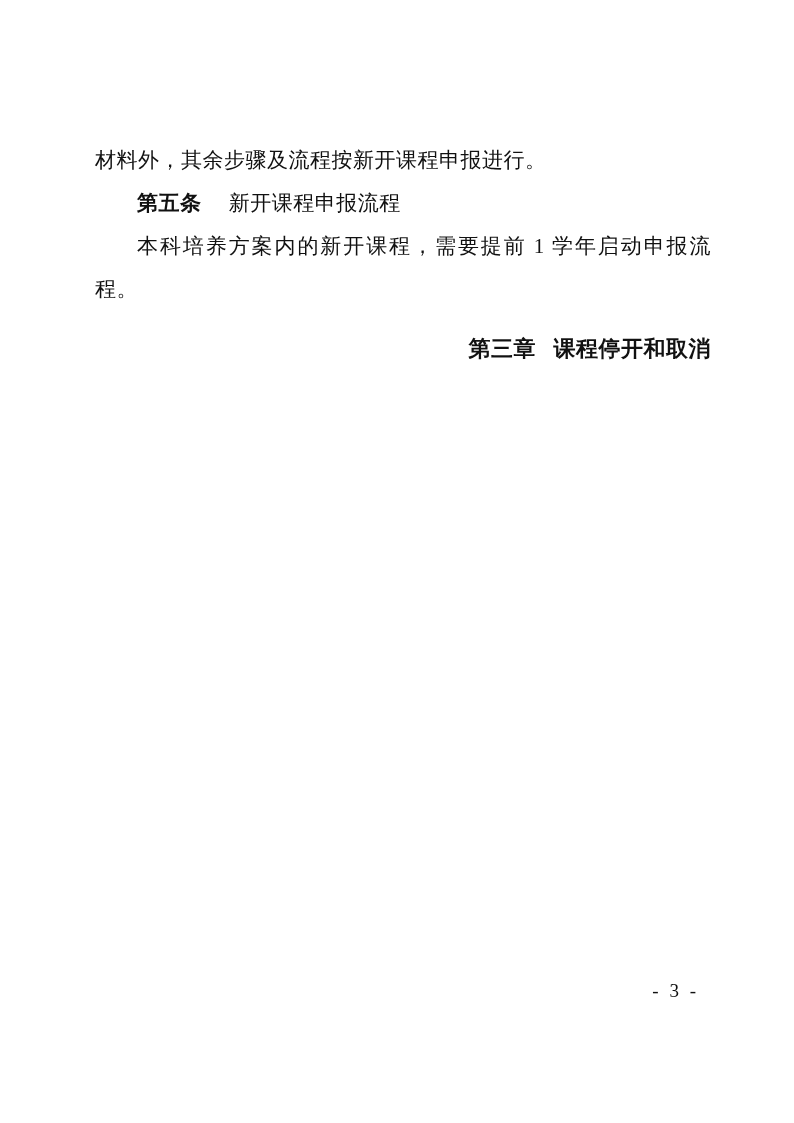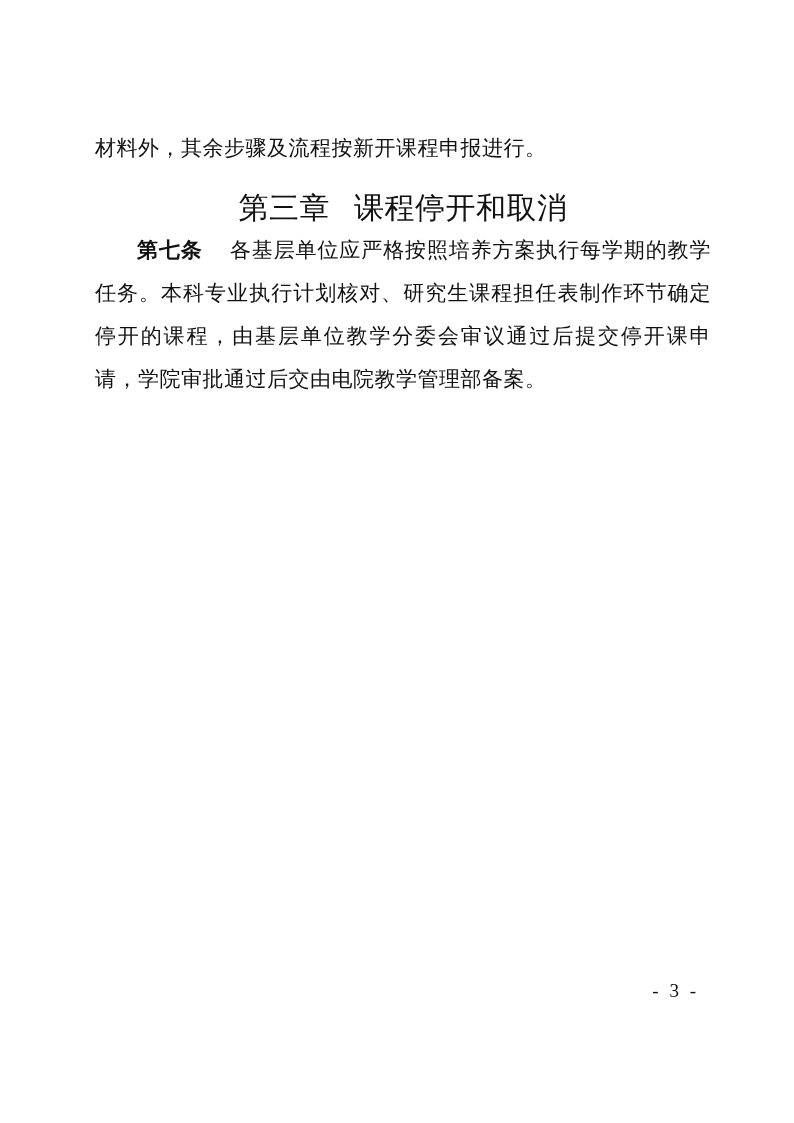--- a/index.html
+++ b/index.html
@@ -12,21 +12,21 @@
     width: 794px;
     height: 1123px;
     background: #ffffff;
     overflow: hidden;
     font-family: "Liberation Serif", serif;
     color: #111111;
   }
   .doc-body {
     position: absolute;
     left: 95px;
-    top: 127px;
+    top: 139px;
     width: 616px;
     font-size: 21px;
     line-height: 43px;
     text-align: justify;
     letter-spacing: 0.5px;
   }
   .para {
     margin: 0;
     text-indent: 2em;
   }
@@ -34,23 +34,23 @@
     text-indent: 0;
   }
   .article-label {
     font-weight: bold;
     padding-right: 1.3em;
   }
   .chapter-heading {
     margin: 0;
     margin-top: 16px;
     text-indent: 0;
-    text-align: center;
-    font-weight: normal;
-    font-size: 30px;
+    text-align: right;
+    font-weight: bold;
+    font-size: 22px;
   }
   .chapter-label {
     padding-right: 0.8em;
   }
   .page-number {
     position: absolute;
     right: 95px;
     top: 980px;
     font-size: 19px;
     letter-spacing: 3px;
@@ -59,31 +59,32 @@
 </style>
 </head>
 <body>
 
 <div class="page">
 
   <div class="doc-body">
 
     <p class="para continuation">材料外，其余步骤及流程按新开课程申报进行。</p>
 
+    <p class="para">
+      <span class="article-label">第五条</span><span>新开课程申报流程</span>
+    </p>
 
 
 
+    <p class="para">本科培养方案内的新开课程，需要提前 1 学年启动申报流程。</p>
 
 
     <p class="chapter-heading">
       <span class="chapter-label">第三章</span><span>课程停开和取消</span>
     </p>
 
-    <p class="para">
-      <span class="article-label">第七条</span><span>各基层单位应严格按照培养方案执行每学期的教学任务。本科专业执行计划核对、研究生课程担任表制作环节确定停开的课程，由基层单位教学分委会审议通过后提交停开课申请，学院审批通过后交由电院教学管理部备案。</span>
-    </p>
 
 
   </div>
 
   <div class="page-number">- 3 -</div>
 
 </div>
 
 </body></html>

